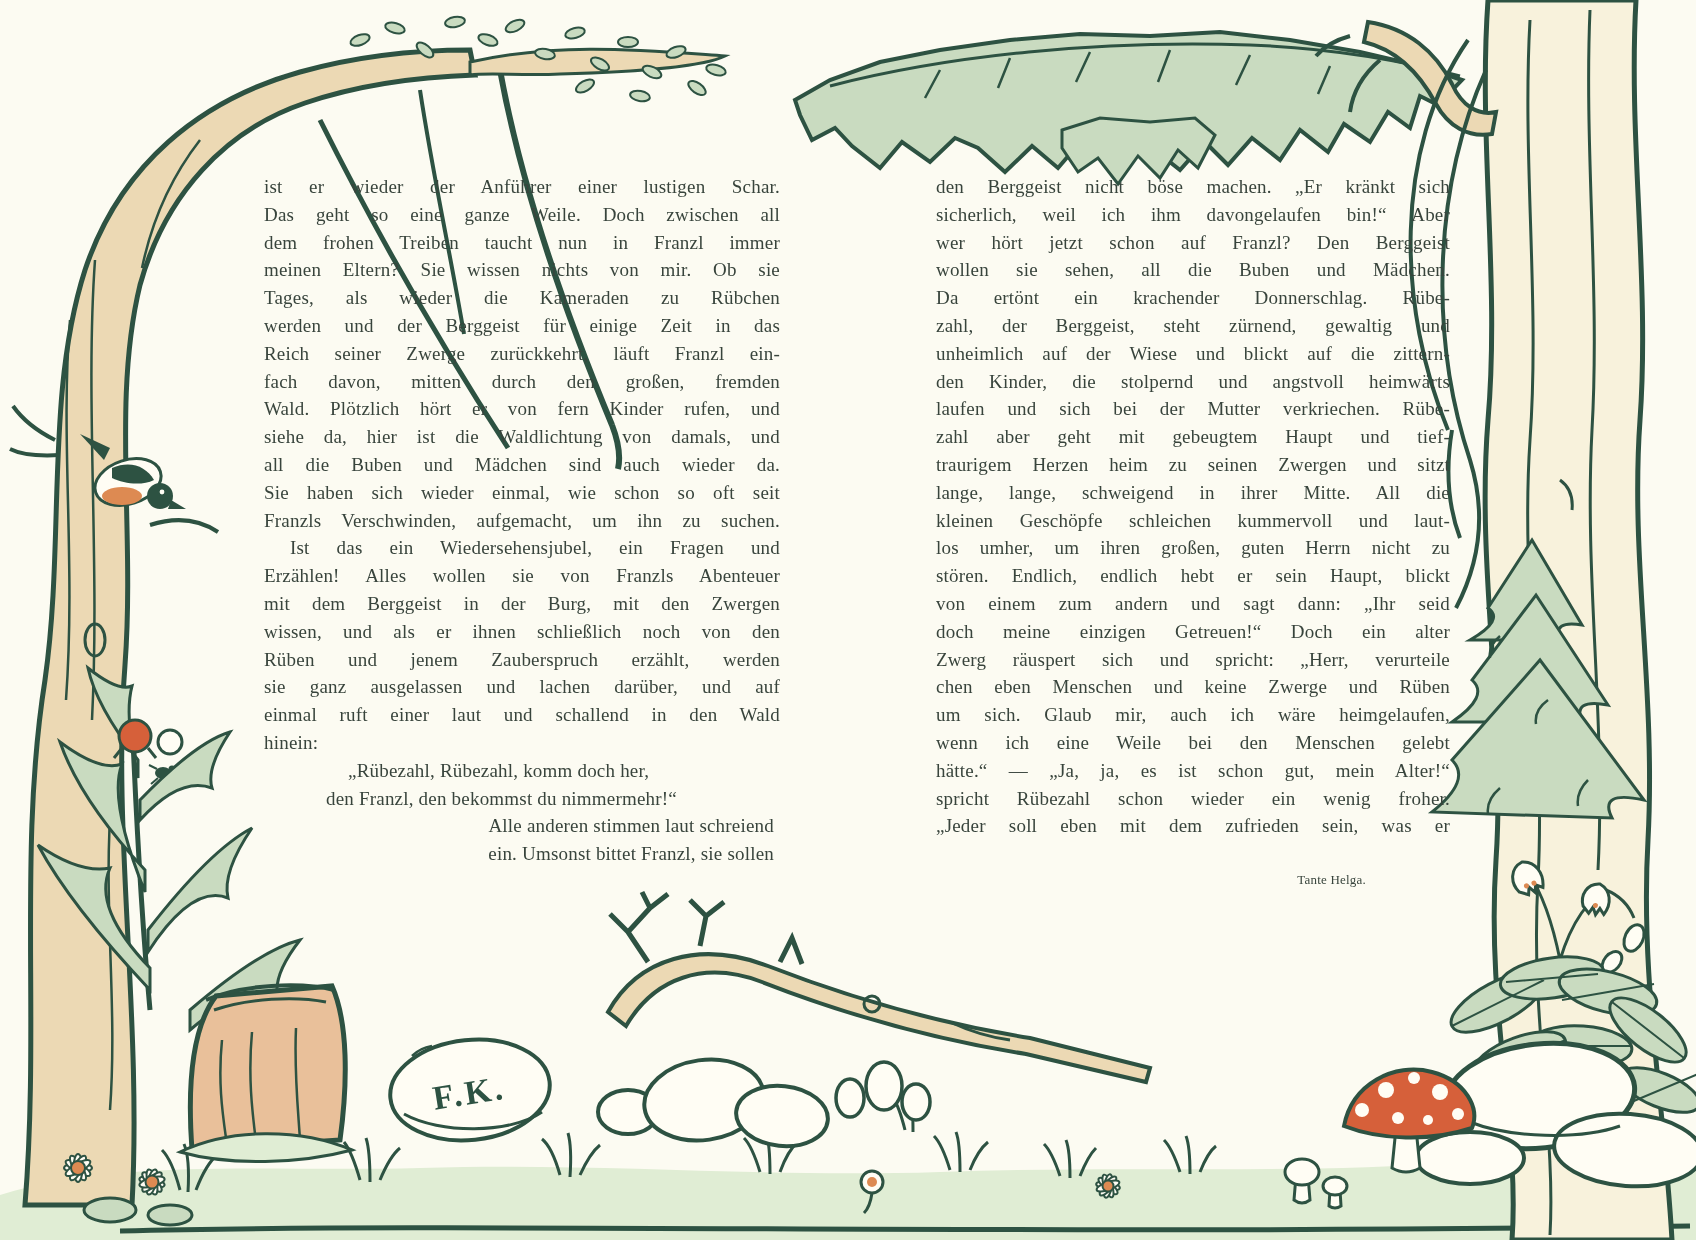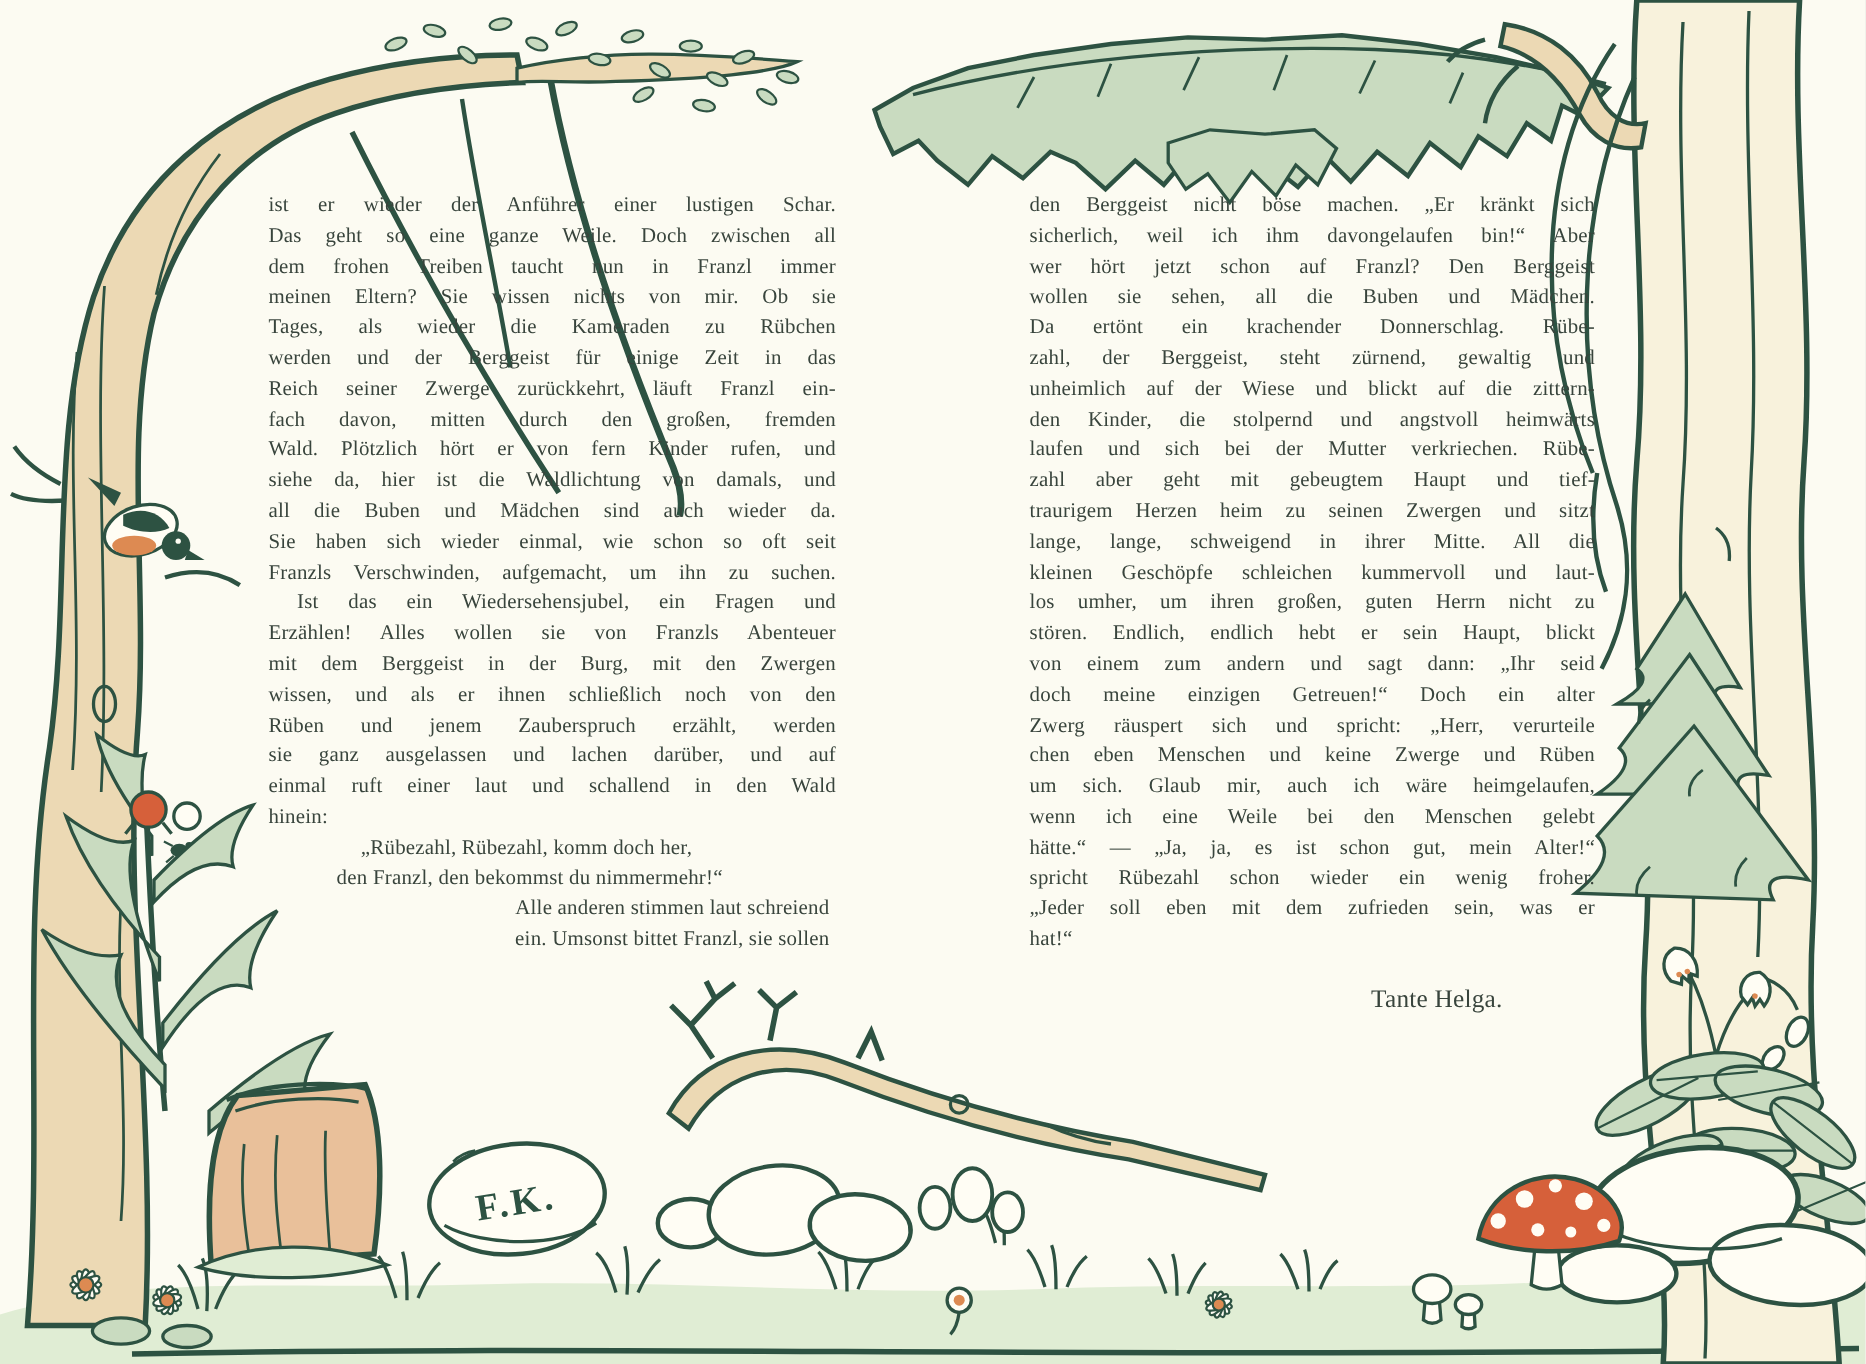--- a/index.html
+++ b/index.html
@@ -10,32 +10,32 @@
     overflow:hidden;
     font-family:"Liberation Serif","DejaVu Serif",serif;
   }
   .art{position:absolute;inset:0;z-index:1;}
   .textcol{
     position:absolute;top:173px;z-index:2;
     color:#38443c;
     font-size:19px;line-height:27.8px;
     letter-spacing:0.2px;
   }
-  #col-left{left:244px;width:516px;}
+  #col-left{left:264px;width:516px;}
   #col-right{left:936px;width:514px;}
   .line{height:27.8px;white-space:normal;}
   .a-j{text-align:justify;text-align-last:justify;}
   .a-ji{text-align:justify;text-align-last:justify;padding-left:26px;}
   .a-l{text-align:left;}
   .a-v1{padding-left:84px;}
   .a-v2{padding-left:62px;}
   .a-r{text-align:right;padding-right:6px;}
   .signature{
     text-align:right;padding-right:84px;margin-top:26px;
-    font-size:23px;
+    font-size:13px;
   }
   
   .st{stroke:#2d5242;fill:none;}
   .tan{fill:#ecd9b4;stroke:#2d5242;}
   .salmon{fill:#e9c09a;stroke:#2d5242;}
   .sage{fill:#c9dbc0;stroke:#2d5242;}
   .grassfill{fill:#e0edd4;}
   .white{fill:#fffdf4;stroke:#2d5242;}
   .dark{fill:#2d5242;}
   .red{fill:#d6603a;stroke:#2d5242;}
@@ -389,18 +389,17 @@
         <div class="line a-j">stören. Endlich, endlich hebt er sein Haupt, blickt</div>
         <div class="line a-j">von einem zum andern und sagt dann: „Ihr seid</div>
         <div class="line a-j">doch meine einzigen Getreuen!“ Doch ein alter</div>
         <div class="line a-j">Zwerg räuspert sich und spricht: „Herr, verurteile</div>
         <div class="line a-j">chen eben Menschen und keine Zwerge und Rüben</div>
         <div class="line a-j">um sich. Glaub mir, auch ich wäre heimgelaufen,</div>
         <div class="line a-j">wenn ich eine Weile bei den Menschen gelebt</div>
         <div class="line a-j">hätte.“ — „Ja, ja, es ist schon gut, mein Alter!“</div>
         <div class="line a-j">spricht Rübezahl schon wieder ein wenig froher.</div>
         <div class="line a-j">„Jeder soll eben mit dem zufrieden sein, was er</div>
-        <div class="line a-l">hat!“</div>
       </div>
     <div class="signature">Tante Helga.</div>
   </div>
 
 </div>
 
 </body></html>

